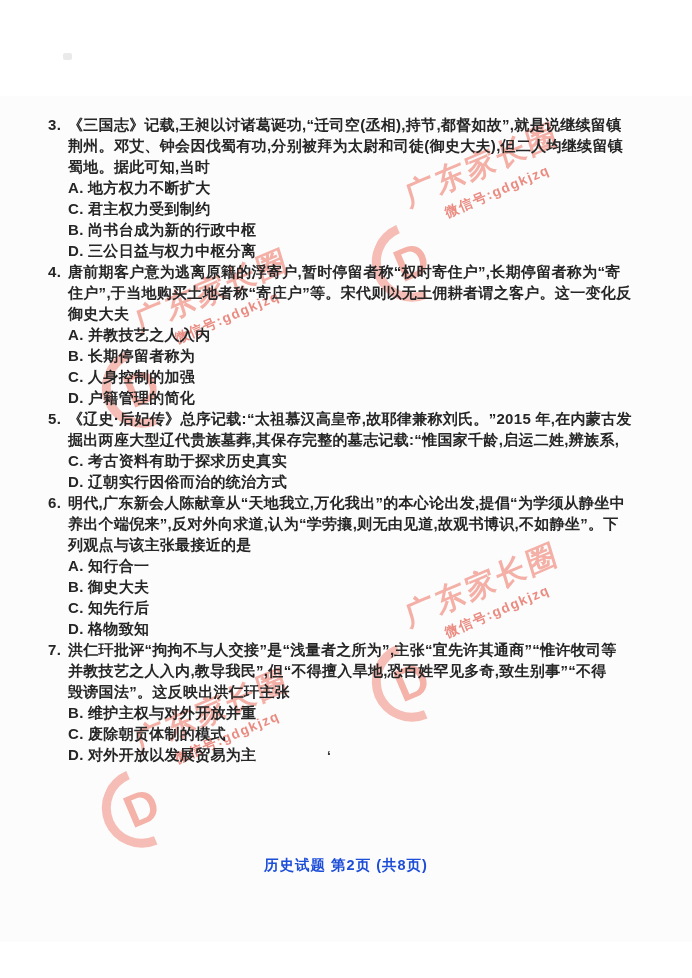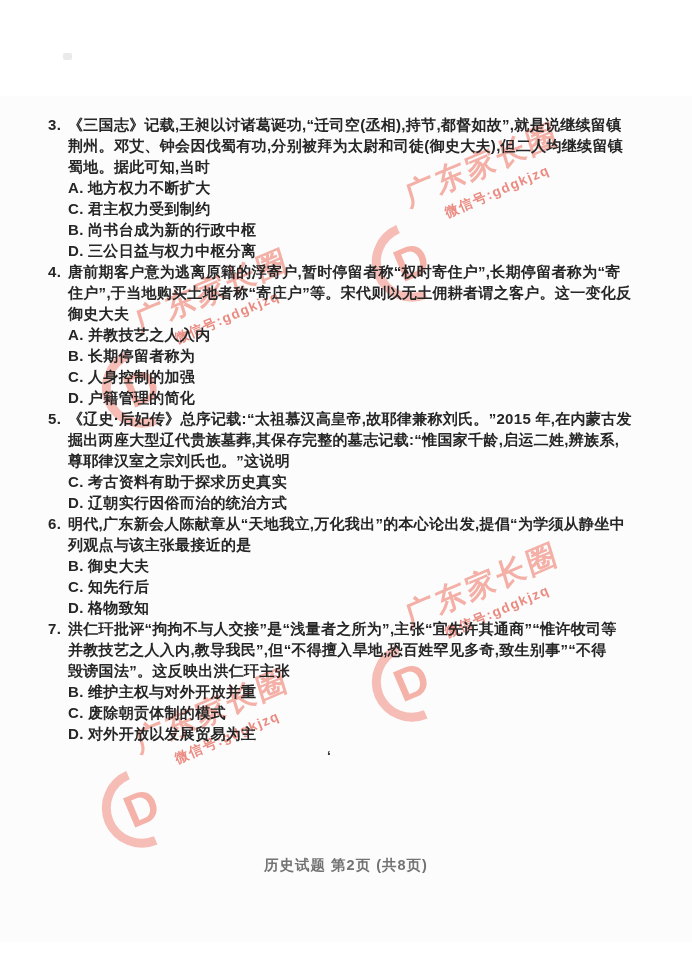--- a/index.html
+++ b/index.html
@@ -38,21 +38,21 @@
 
   .footer {
     position: absolute;
     left: 0;
     top: 856px;
     width: 100%;
     text-align: center;
     font-size: 14.5px;
     font-weight: 700;
     letter-spacing: 1px;
-    color: #737373;
+    color: #1d4ed8;
     z-index: 3;
   }
 
   
   .wm {
     position: absolute;
     width: 250px;
     height: 140px;
     transform: rotate(-23deg);
     z-index: 2;
@@ -183,37 +183,38 @@
         </div>
   </div>
 
   <div class="question">
     <div class="stem">
           <div class="line first">
             <span class="qnum">5.</span>
             <span class="qtext">《辽史·后妃传》总序记载:“太祖慕汉高皇帝,故耶律兼称刘氏。”2015 年,在内蒙古发</span>
           </div>
           <div class="line cont">掘出两座大型辽代贵族墓葬,其保存完整的墓志记载:“惟国家千龄,启运二姓,辨族系,</div>
-          <div class="line cont">尊耶律汉室之宗刘氏也。”这说明</div>
         </div>
     <div class="options">
           <div class="line opt">C. 考古资料有助于探求历史真实</div>
           <div class="line opt">D. 辽朝实行因俗而治的统治方式</div>
         </div>
   </div>
 
   <div class="question">
     <div class="stem">
           <div class="line first">
             <span class="qnum">6.</span>
             <span class="qtext">明代,广东新会人陈献章从“天地我立,万化我出”的本心论出发,提倡“为学须从静坐中</span>
           </div>
+          <div class="line cont">养出个端倪来”,反对外向求道,认为“学劳攘,则无由见道,故观书博识,不如静坐”。下</div>
           <div class="line cont">列观点与该主张最接近的是</div>
         </div>
     <div class="options">
+          <div class="line opt">A. 知行合一</div>
           <div class="line opt">B. 御史大夫</div>
           <div class="line opt">C. 知先行后</div>
           <div class="line opt">D. 格物致知</div>
         </div>
   </div>
 
   <div class="question">
     <div class="stem">
           <div class="line first">
             <span class="qnum">7.</span>

